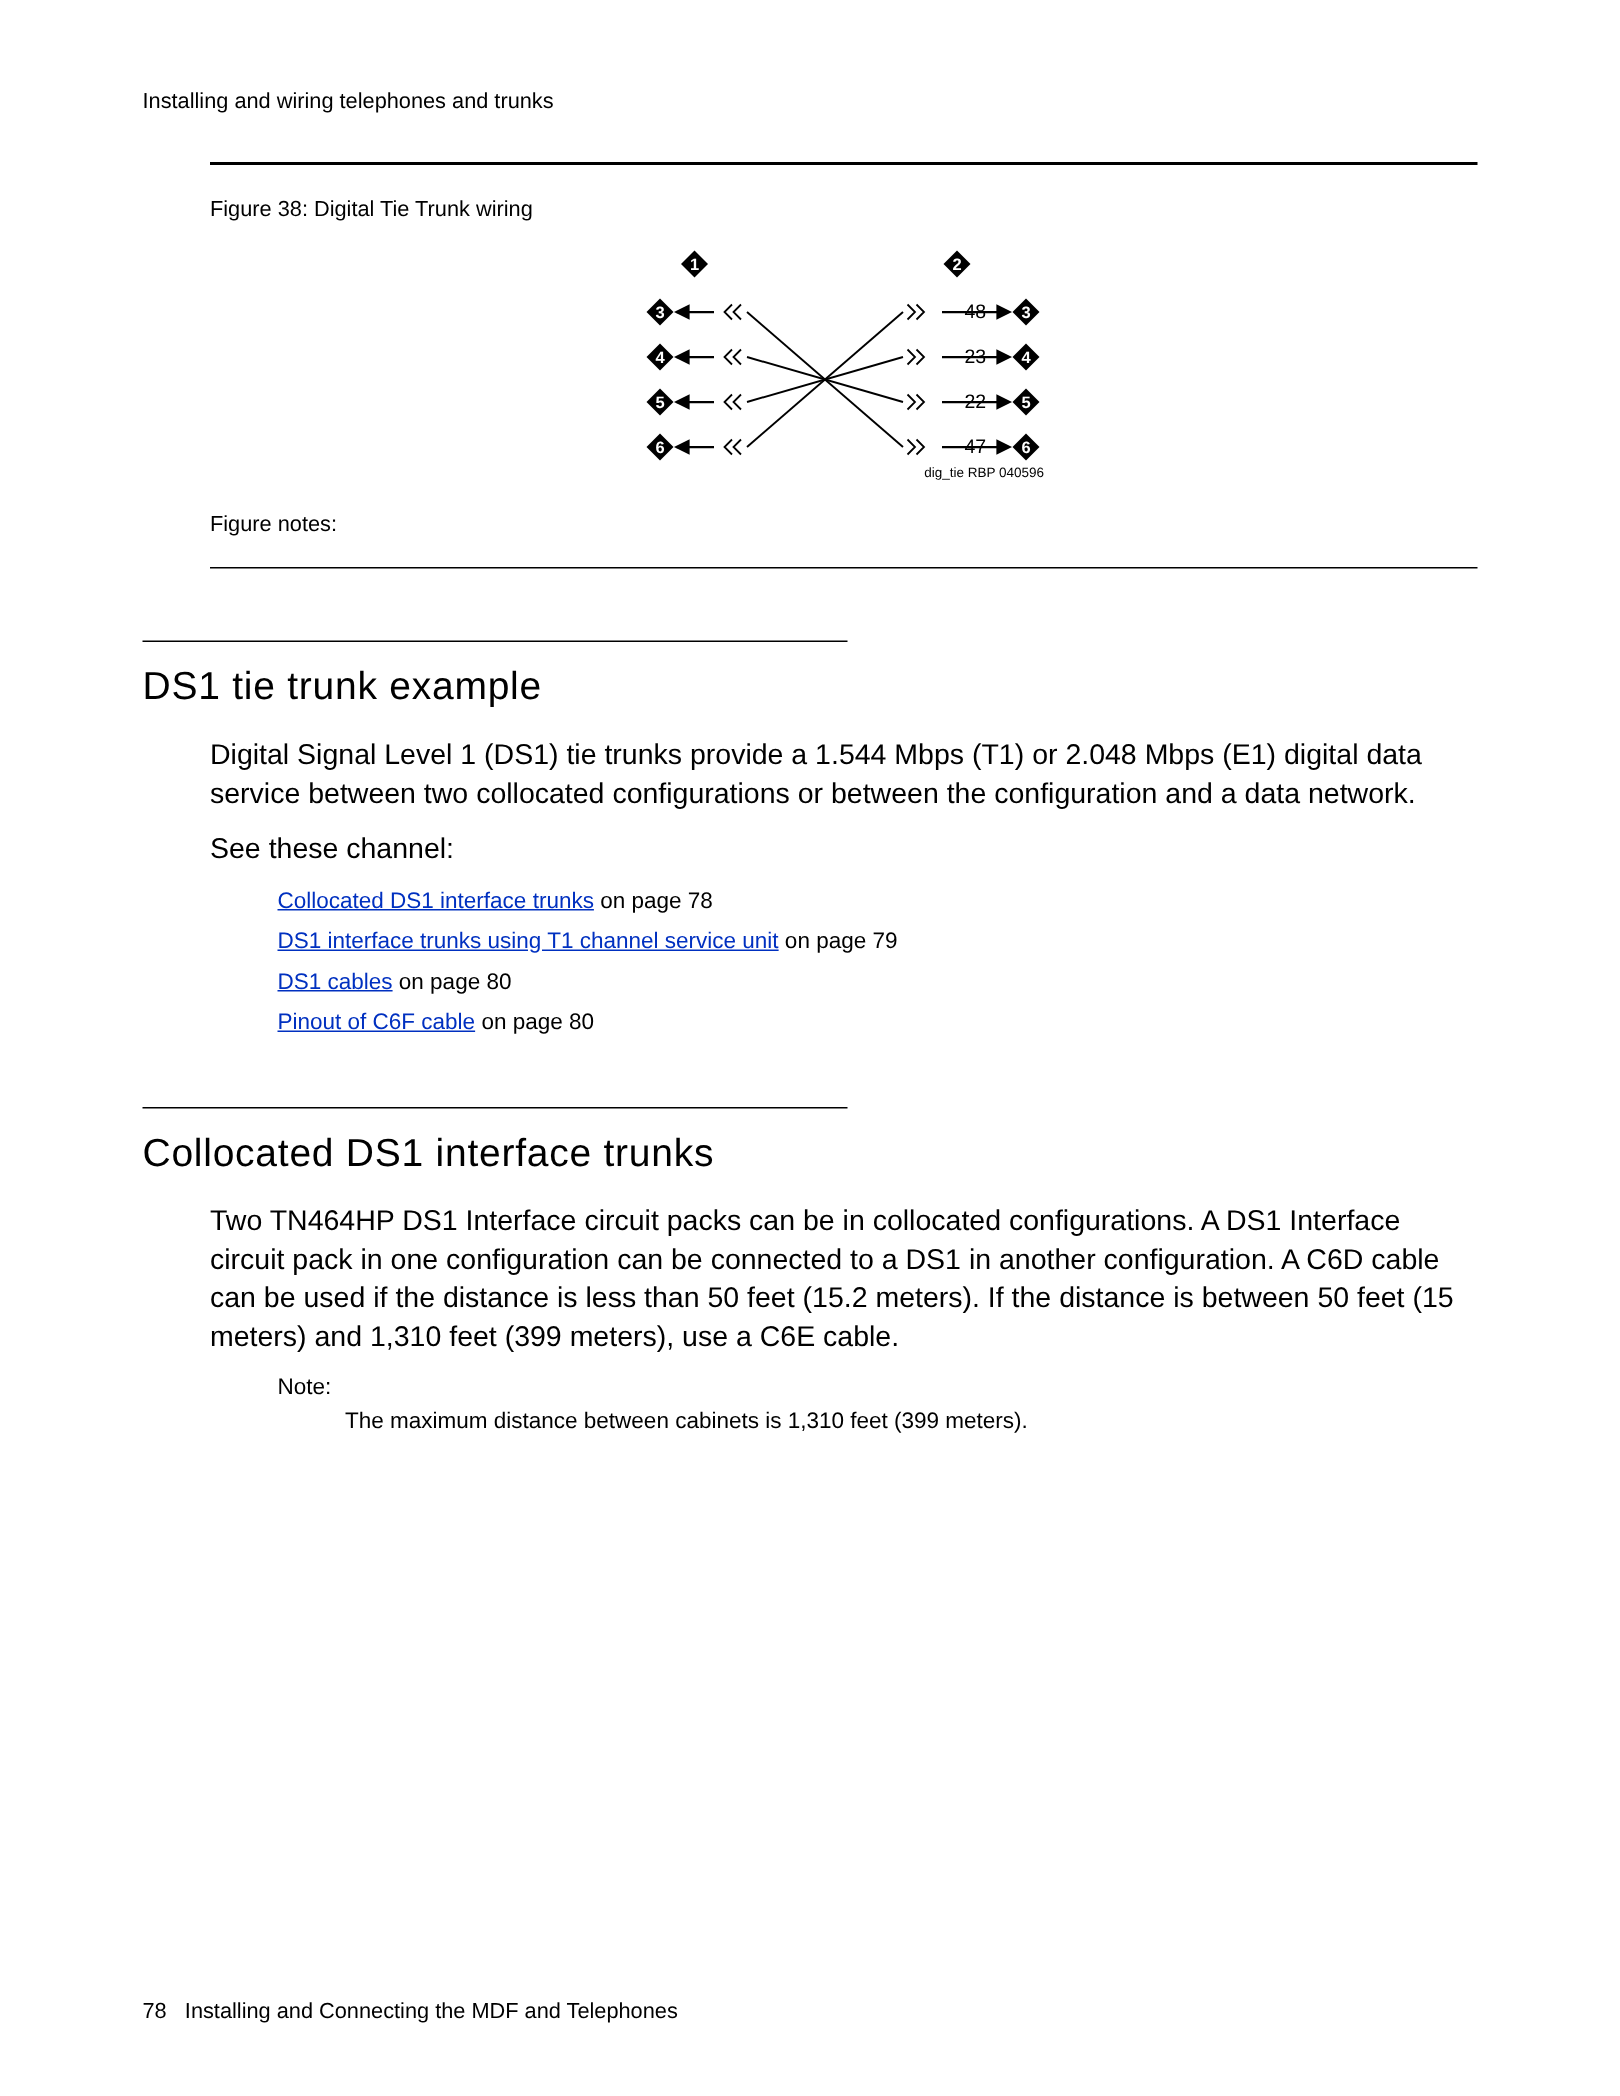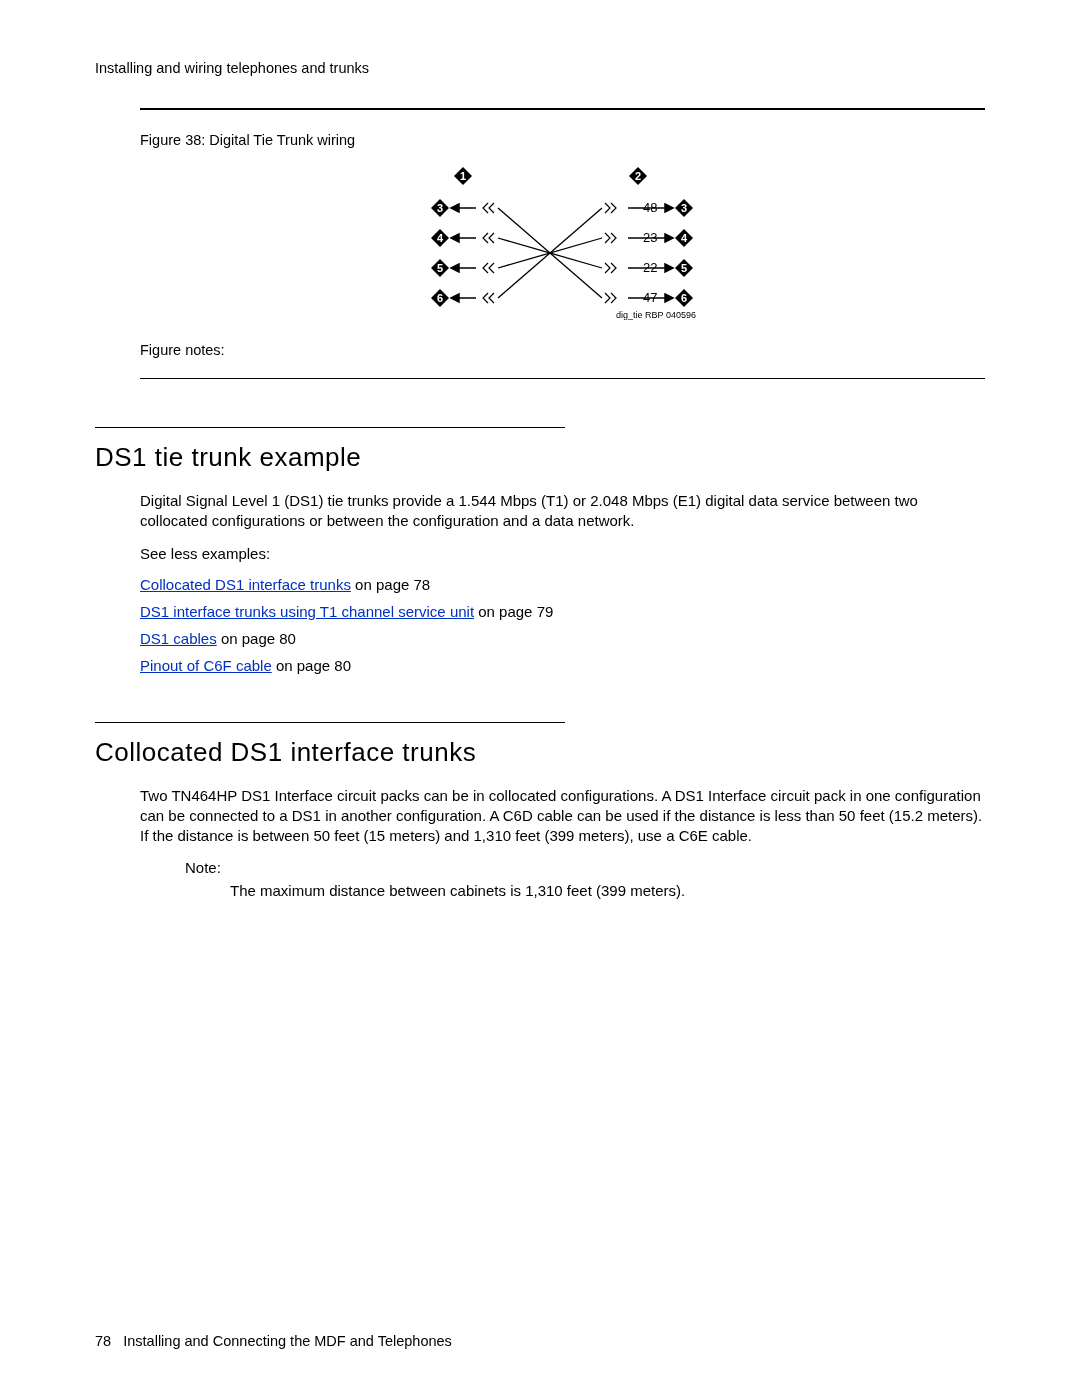--- a/index.html
+++ b/index.html
@@ -70,23 +70,24 @@
     font-size: 26px;
     letter-spacing: 0.5px;
     margin: 14px 0 18px 0;
   }
   .body-indent {
     margin-left: 45px;
   }
   p {
     margin: 0 0 12px 0;
     line-height: 1.35;
-    font-size: 15px;
+    font-size: 19px;
   }
   .ref-indent {
+    margin-left: 45px;
     margin-bottom: 10px;
     font-size: 15px;
   }
   a.xref {
     color: #0030c0;
     text-decoration: underline;
   }
   .note-label {
     margin-left: 45px;
     font-size: 15px;
@@ -216,21 +217,21 @@
     </div>
 
     <div class="figure-notes-label">Figure notes:</div>
   </div>
 
   <div class="section">
     <hr class="hr-short">
     <h2 class="section-title">DS1 tie trunk example</h2>
     <div class="body-indent">
       <p>Digital Signal Level 1 (DS1) tie trunks provide a 1.544 Mbps (T1) or 2.048 Mbps (E1) digital data service between two collocated configurations or between the configuration and a data network.</p>
-      <p>See less examples:</p>
+      <p>See these channel:</p>
       <div class="ref-indent">
         <a class="xref" href="#">Collocated DS1 interface trunks</a><span> on page 78</span>
       </div>
       <div class="ref-indent">
         <a class="xref" href="#">DS1 interface trunks using T1 channel service unit</a><span> on page 79</span>
       </div>
       <div class="ref-indent">
         <a class="xref" href="#">DS1 cables</a><span> on page 80</span>
       </div>
       <div class="ref-indent">

